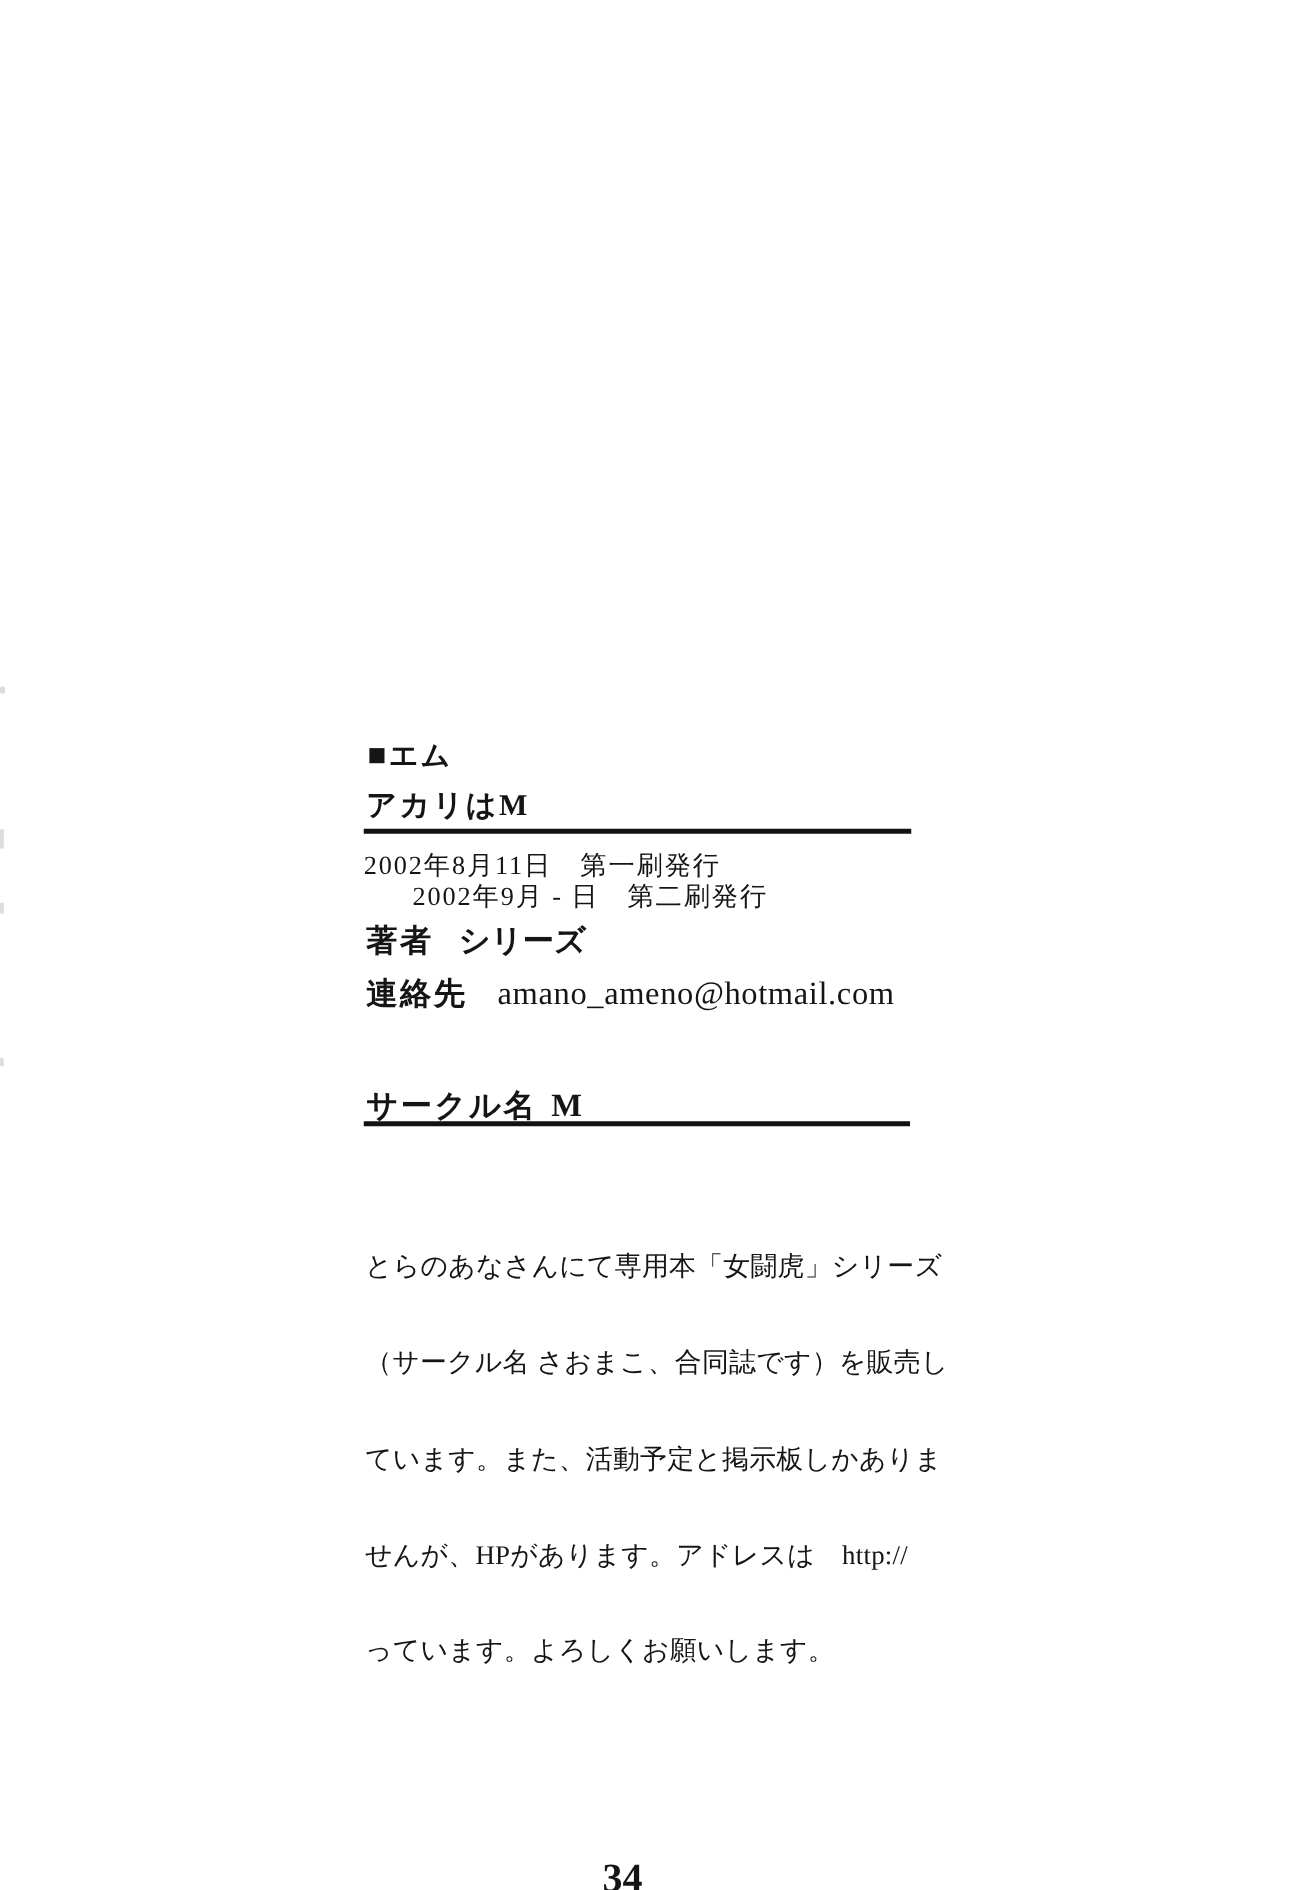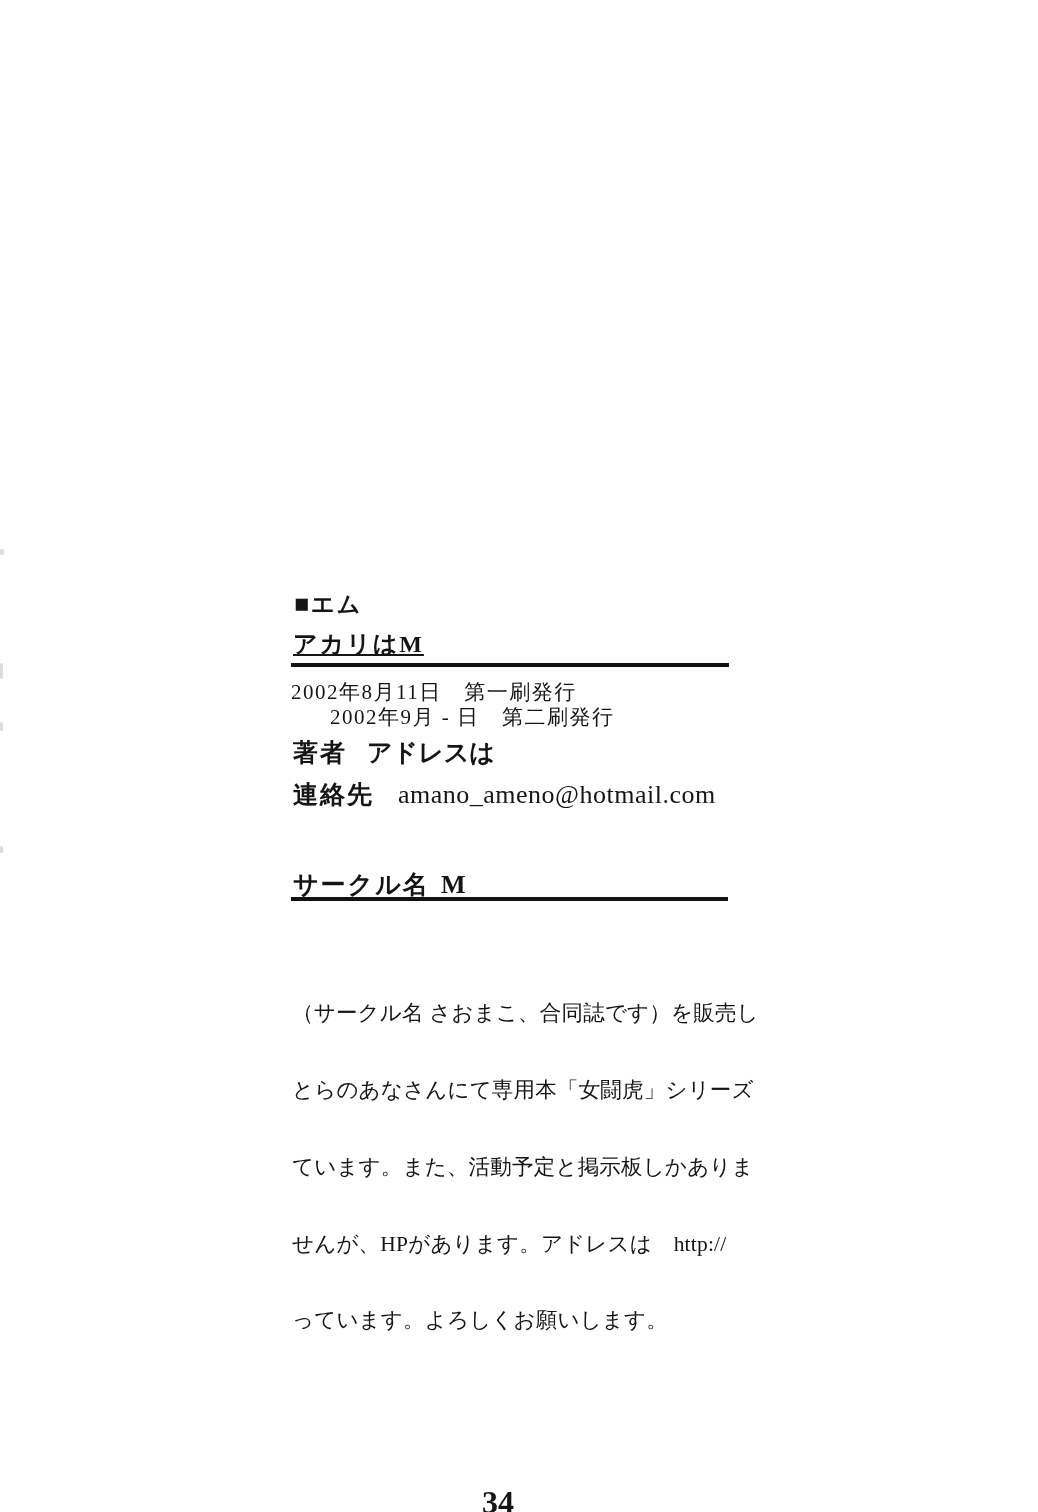--- a/index.html
+++ b/index.html
@@ -20,21 +20,20 @@
     left: 294px; top: 589px;
     display: flex; align-items: baseline;
     font-size: 23px; font-weight: 700; letter-spacing: 2px;
   }
   .series-header .marker { font-size: 25px; line-height: 1; }
 
   .book-title {
     left: 293px; top: 628px;
     font-size: 24px; font-weight: 700; letter-spacing: 2px;
     margin: 0;
-    text-decoration: underline;
   }
 
   .rule { position: absolute; background: #121212; height: 3.5px; }
   .rule-top    { left: 291px; top: 663px; width: 438px; }
   .rule-bottom { left: 291px; top: 897px; width: 437px; }
 
   .date-line {
     left: 291px;
     font-size: 21px; font-weight: 400; letter-spacing: 1.5px; text-align: center;
   }
@@ -97,40 +96,40 @@
 
   <h1 class="abs book-title">アカリはM</h1>
 
   <div class="rule rule-top"></div>
 
   <div class="abs date-line date-1">2002年8月11日　第一刷発行</div>
   <div class="abs date-line date-2">2002年9月 - 日　第二刷発行</div>
 
   <div class="field-row row-author">
     <span class="flabel">著者</span>
-    <span class="fvalue">アドレスは</span>
+    <span class="fvalue">シリーズ</span>
   </div>
 
   <div class="field-row row-contact">
     <span class="flabel">連絡先</span>
     <span class="fvalue">amano_ameno@hotmail.com</span>
   </div>
 
   <div class="field-row row-circle">
     <span class="flabel">サークル名</span>
     <span class="fvalue">M</span>
   </div>
 
 
   <div class="rule rule-bottom"></div>
 
 
   <div class="abs sales-note">
+    <div class="note-line">とらのあなさんにて専用本「女闘虎」シリーズ</div>
     <div class="note-line">（サークル名 さおまこ、合同誌です）を販売し</div>
-    <div class="note-line">とらのあなさんにて専用本「女闘虎」シリーズ</div>
     <div class="note-line">ています。また、活動予定と掲示板しかありま</div>
     <div class="note-line">せんが、HPがあります。アドレスは　http://</div>
     <div class="note-line">っています。よろしくお願いします。</div>
   </div>
 
   <div class="abs page-number">34</div>
 
 </div>
 
 </body></html>

